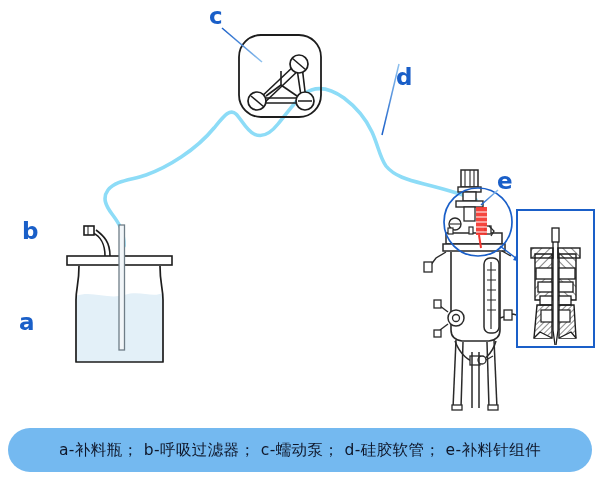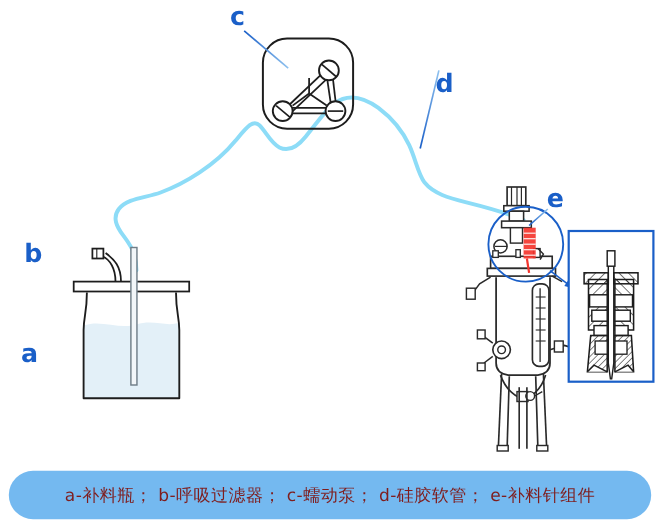--- a/index.html
+++ b/index.html
@@ -24,21 +24,21 @@
 
   #caption-bar{
     position:absolute;
     left:8px; top:428px;
     width:584px; height:44px;
     background:#74b9f0;
     border-radius:22px;
     display:flex;align-items:center;justify-content:center;
   }
   #caption-text{
-    color:#7f1d1d;
+    color:#0f172a;
     font-size:15.5px;
     letter-spacing:.4px;
     font-family:"DejaVu Sans","Liberation Sans",sans-serif;
     white-space:nowrap;
   }
 </style>
 </head>
 <body>
 
 <div id="stage">

